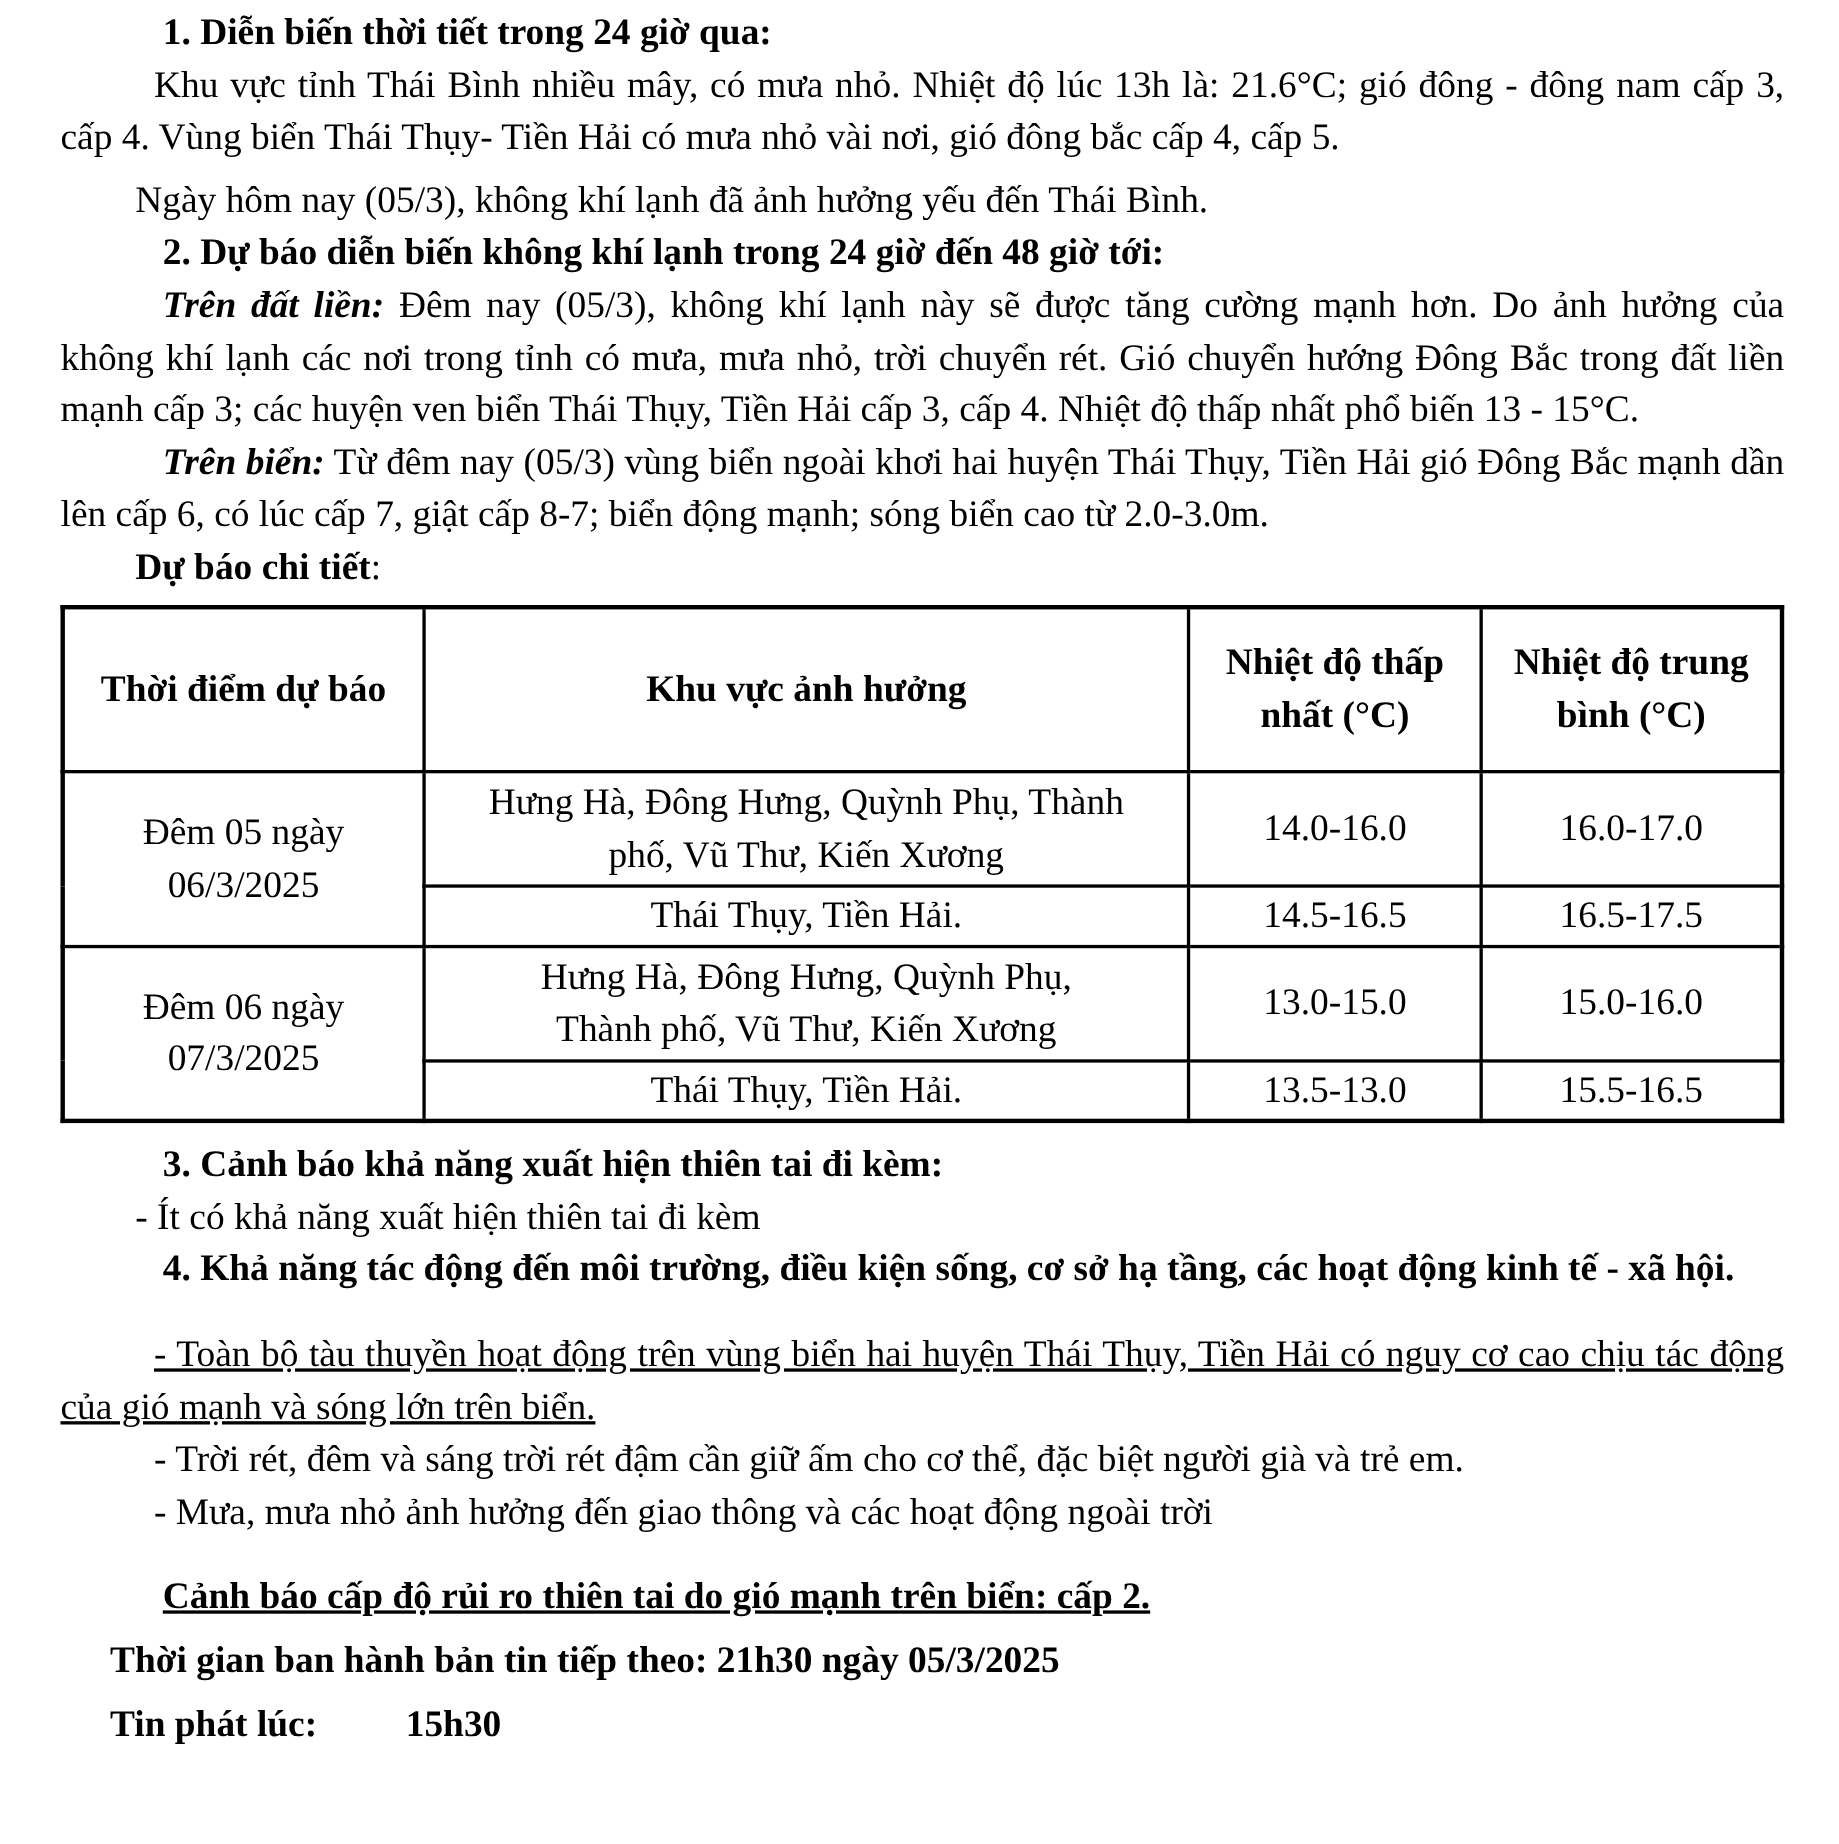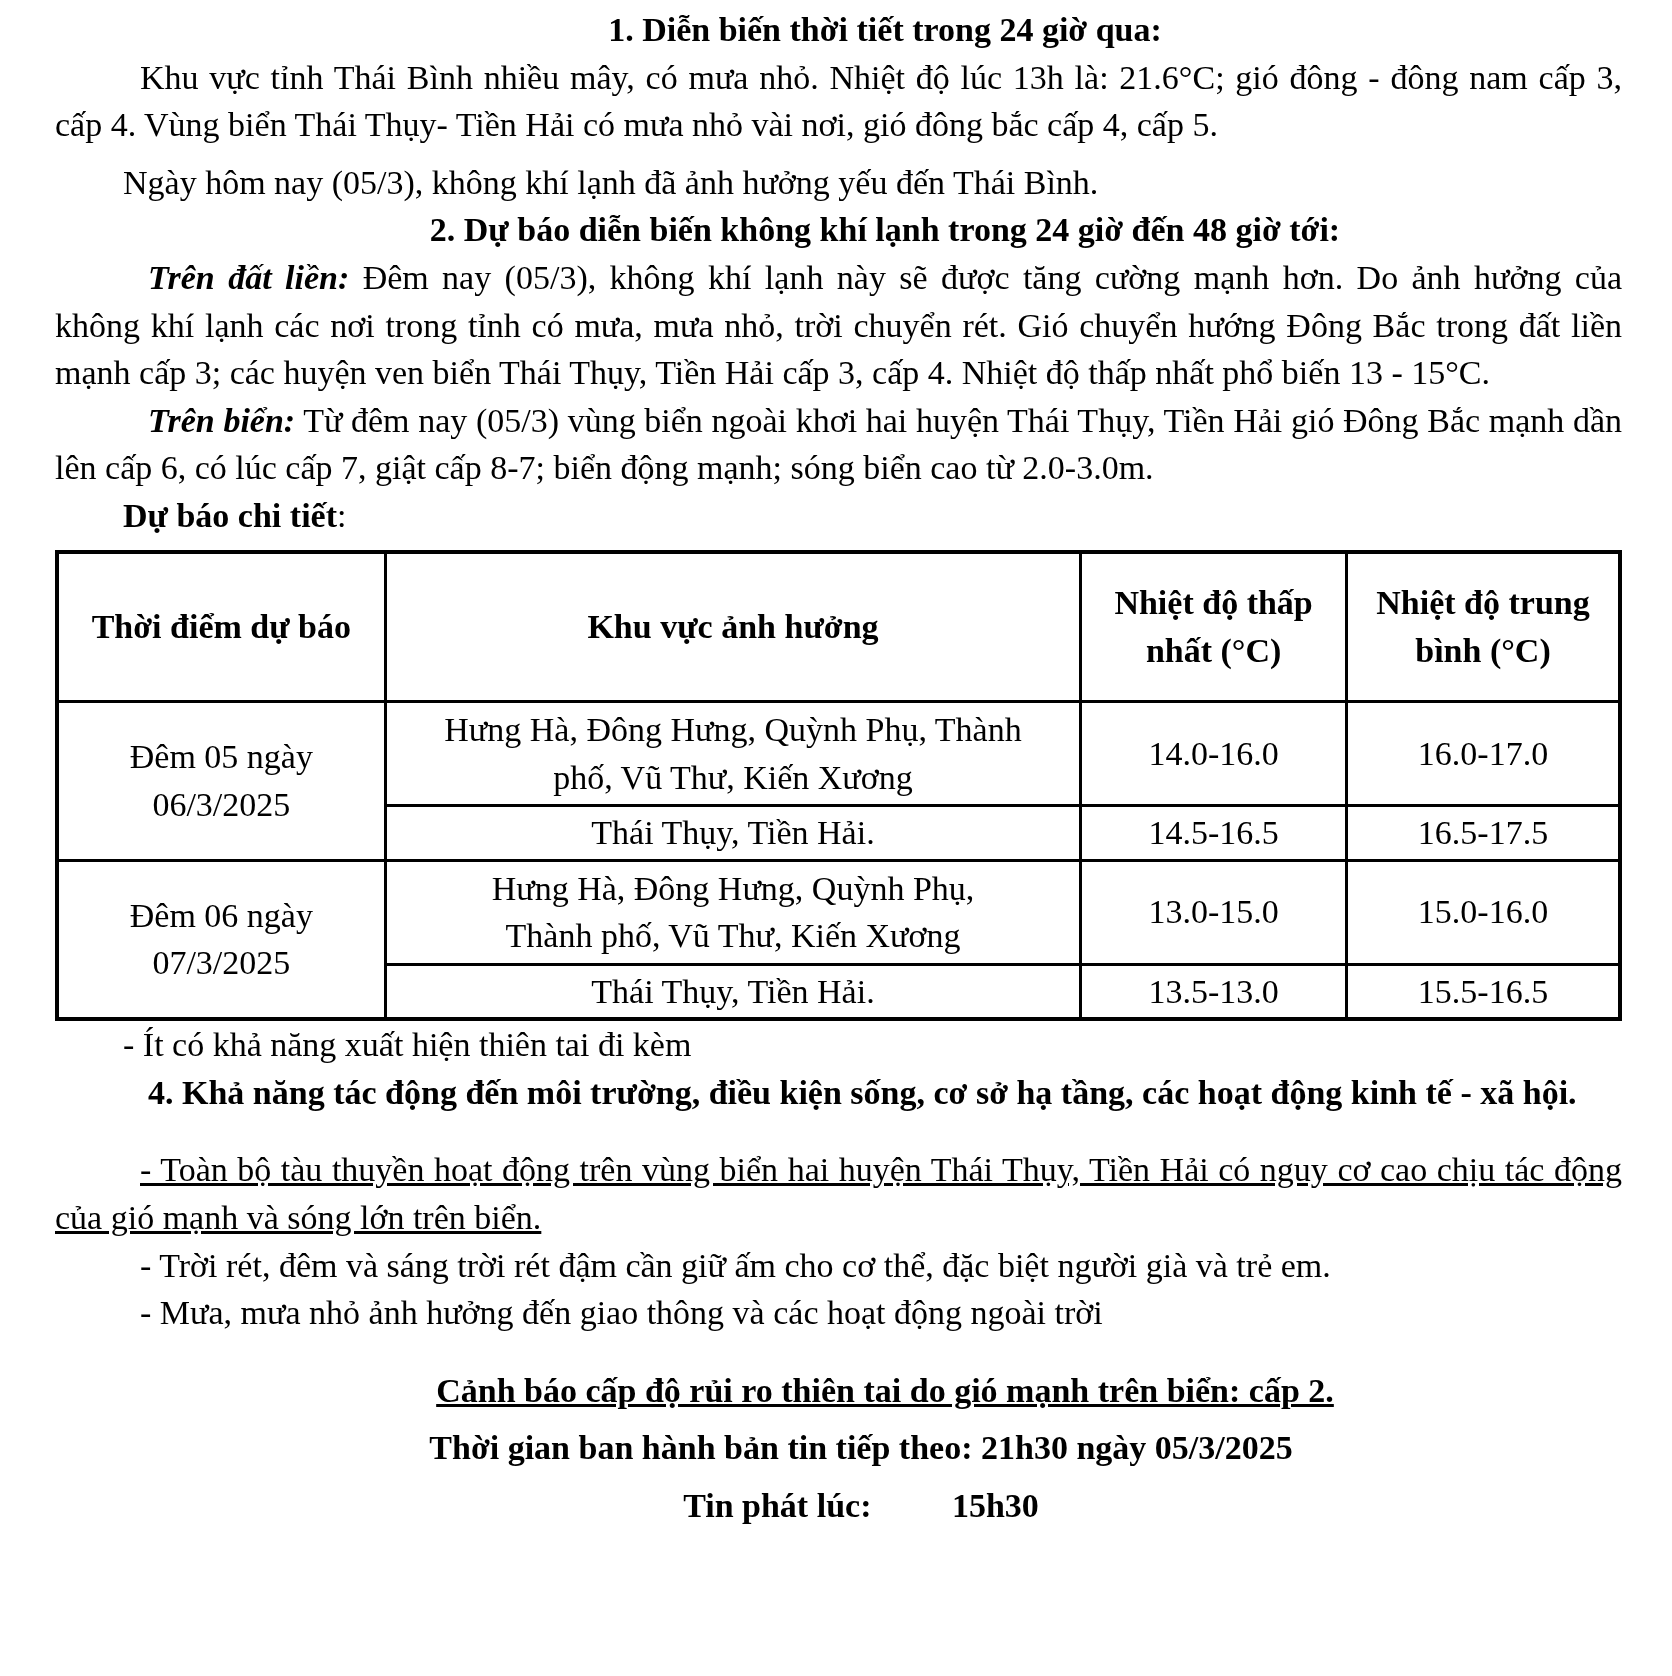--- a/index.html
+++ b/index.html
@@ -14,21 +14,21 @@
     font-family: "Liberation Serif", "DejaVu Serif", serif;
     font-size: 34px;
     line-height: 1.4;
   }
   .page {
     box-sizing: border-box;
     width: 1672px;
     padding: 6px 50px 30px 55px;
   }
   p { margin: 0; }
-  .h { font-weight: bold; text-align: center; }
+  .h { font-weight: bold; }
   .bi { font-weight: bold; font-style: italic; }
   .justify { text-align: justify; }
   .indent-lg { text-indent: 93px; }
   .indent-md { text-indent: 85px; }
   .indent-sm { text-indent: 68px; }
   .indent-xs { text-indent: 45px; }
   .sp-before-sm { margin-top: 10px; }
   .sp-before-md { margin-top: 14px; }
   .sp-before-lg { margin-top: 30px; text-decoration: underline; }
 
@@ -126,20 +126,21 @@
         <td>15.0-16.0</td>
       </tr>
       <tr class="r-short">
         <td>Thái Thụy, Tiền Hải.</td>
         <td>13.5-13.0</td>
         <td>15.5-16.5</td>
       </tr>
     </tbody>
   </table>
 
+  <p class="h indent-lg sp-before-md">3. Cảnh báo khả năng xuất hiện thiên tai đi kèm:</p>
 
   <p class="indent-sm">- Ít có khả năng xuất hiện thiên tai đi kèm</p>
 
   <p class="h justify indent-lg">4. Khả năng tác động đến môi trường, điều kiện sống, cơ sở hạ tầng, các hoạt động kinh tế - xã hội.</p>
 
   <p class="justify indent-md sp-before-lg">- Toàn bộ tàu thuyền hoạt động trên vùng biển hai huyện Thái Thụy, Tiền Hải có nguy cơ cao chịu tác động của gió mạnh và sóng lớn trên biển.</p>
 
   <p class="indent-md">- Trời rét, đêm và sáng trời rét đậm cần giữ ấm cho cơ thể, đặc biệt người già và trẻ em.</p>
 
   <p class="indent-md">- Mưa, mưa nhỏ ảnh hưởng đến giao thông và các hoạt động ngoài trời</p>

